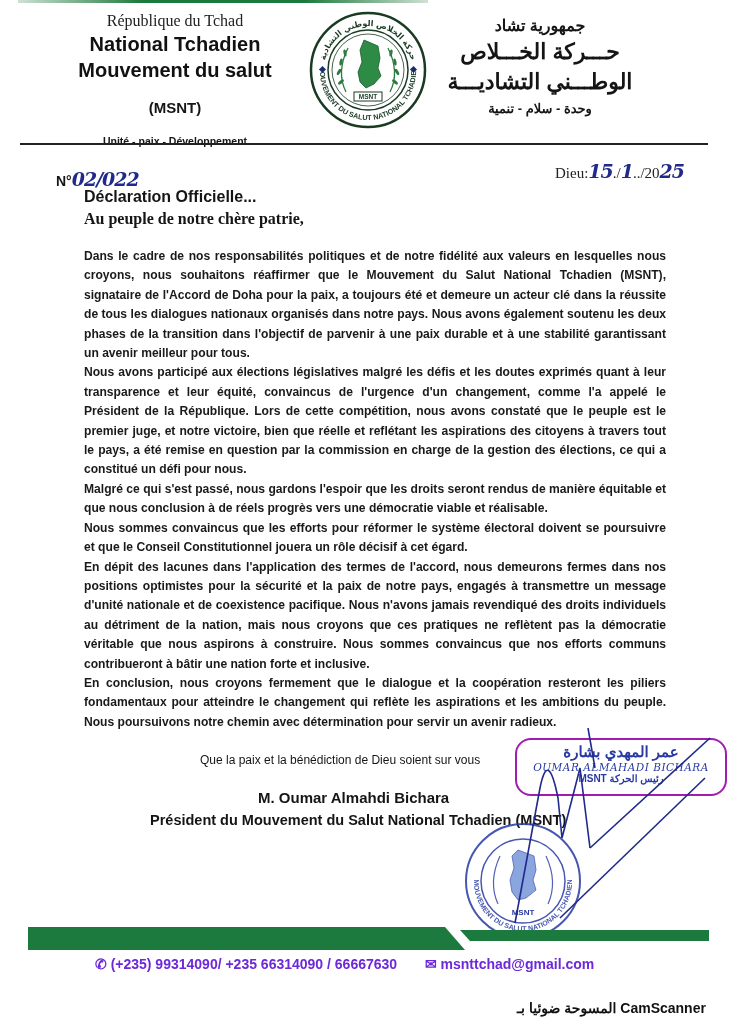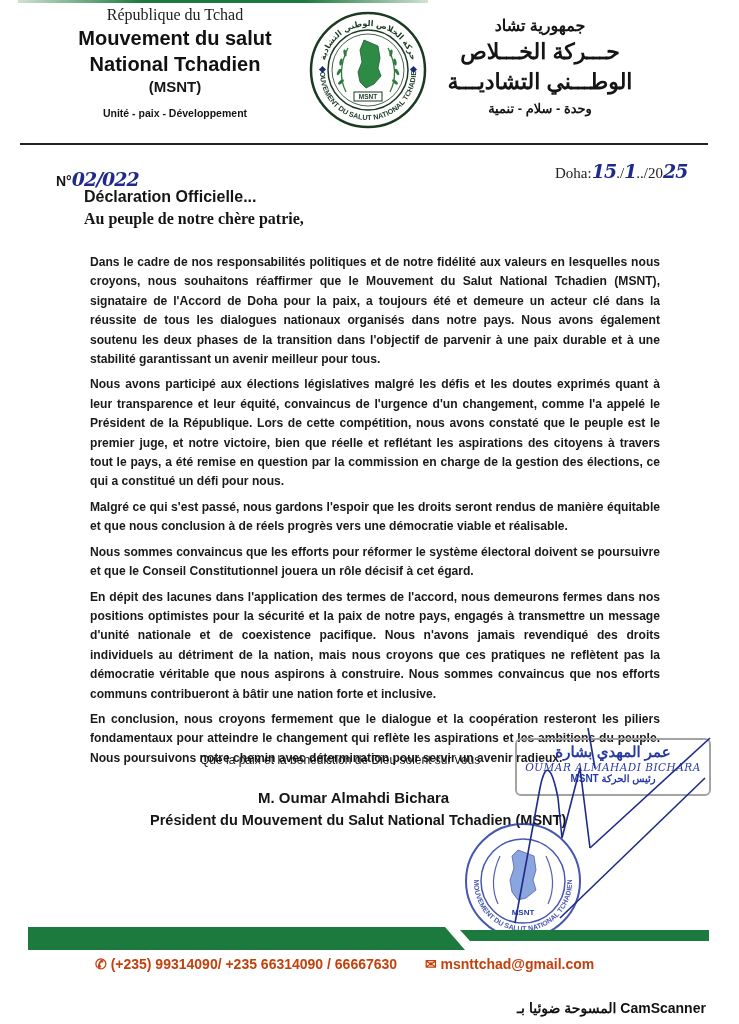--- a/index.html
+++ b/index.html
@@ -3,72 +3,72 @@
 <meta charset="utf-8">
 <style>
   * { box-sizing: border-box; margin: 0; padding: 0; }
   html, body { width: 739px; height: 1024px; background: #ffffff; overflow: hidden; }
   body { position: relative; font-family: "Liberation Sans", sans-serif; color: #151515; }
 
   .top-stripe { position: absolute; left: 18px; top: 0; width: 410px; height: 3px;
     background: linear-gradient(90deg, #cfe1d3, #1d7a3e 30%, #1d7a3e 70%, #cfe1d3); }
 
   
-  .hdr-left { position: absolute; left: 60px; top: 6px; width: 230px; text-align: center; }
+  .hdr-left { position: absolute; left: 60px; top: 12px; width: 230px; text-align: center; }
   .hdr-left .rep { font-family: "Liberation Serif", serif; font-size: 16px; color: #222; }
   .hdr-left .org { font-size: 20px; font-weight: bold; line-height: 24px; color: #111; margin-top: 2px; }
-  .hdr-left .abbr { font-size: 15px; font-weight: bold; margin-top: 2px; }
-  .hdr-left .motto { font-size: 10.5px; font-weight: bold; margin-top: 12px; text-align: center; }
+  .hdr-left .abbr { font-size: 15px; font-weight: bold; margin-top: 17px; }
+  .hdr-left .motto { font-size: 10.5px; font-weight: bold; margin-top: 19px; text-align: center; }
 
   .logo { position: absolute; left: 308px; top: 10px; width: 120px; height: 120px; }
 
   .hdr-right { position: absolute; left: 440px; top: 16px; width: 200px; text-align: center; direction: rtl; }
   .hdr-right .rep-ar { font-size: 16px; font-weight: bold; }
   .hdr-right .org-ar { font-size: 22px; font-weight: bold; line-height: 26px; margin-top: 4px; }
   .hdr-right .motto-ar { font-size: 13px; font-weight: bold; margin-top: 6px; }
 
   .hdr-rule { position: absolute; left: 20px; top: 143px; width: 688px; height: 2px; background: #222; }
 
   
   .ref { position: absolute; left: 56px; top: 168px; font-family: "Liberation Sans", sans-serif; font-size: 14px; font-weight: bold; }
   .ref .hand, .date .hand { font-family: "DejaVu Serif", serif; font-style: italic; color: #1f2a8a; font-size: 19px; font-weight: bold; letter-spacing: -1px; }
   .date { position: absolute; left: 555px; top: 160px; font-family: "Liberation Serif", serif; font-size: 15px; color: #222; }
 
   .title1 { position: absolute; left: 84px; top: 188px; font-family: Liberation Sans, sans-serif; font-weight: bold; font-size: 16px; }
   .title2 { position: absolute; left: 84px; top: 210px; font-family: "Liberation Serif", serif; font-weight: bold; font-size: 16px; }
 
   .body { position: absolute; left: 84px; top: 247px; width: 582px; font-size: 12.1px; font-weight: bold; line-height: 19.4px; text-align: justify; color: #1a1a1a; }
-  .body p { margin: 6px; }
+  .body p { margin: 0; }
 
   .closing { position: absolute; left: 200px; top: 753px; font-size: 12px; font-weight: normal; }
   .sig-name { position: absolute; left: 258px; top: 789px; font-size: 15px; font-weight: bold; text-align: right; }
   .sig-title { position: absolute; left: 150px; top: 812px; font-size: 14.5px; font-weight: bold; }
 
-  .stamp-rect { position: absolute; left: 515px; top: 738px; width: 196px; height: 58px; border: 2px solid #a3a3a3; border-radius: 6px; color: #2739a3; text-align: center; }
+  .stamp-rect { position: absolute; left: 515px; top: 738px; width: 212px; height: 58px; border: 2px solid #a21caf; border-radius: 16px; color: #2739a3; text-align: center; }
   .stamp-rect .ar { font-size: 15px; font-weight: bold; direction: rtl; margin-top: 3px; }
   .stamp-rect .lat { font-family: "DejaVu Serif", serif; font-style: italic; font-size: 10.5px; letter-spacing: 0.5px; }
   .stamp-rect .msnt { font-size: 10px; font-weight: bold; }
   .stamp-round { position: absolute; left: 462px; top: 820px; width: 122px; height: 122px; }
   .signature { position: absolute; left: 500px; top: 728px; width: 220px; height: 200px; }
 
   
   .foot-bar { position: absolute; left: 0; top: 0; width: 739px; height: 1024px; pointer-events: none; }
-  .contacts { position: absolute; left: 95px; top: 956px; font-size: 14px; font-weight: bold; color: #c2410c; white-space: nowrap; }
+  .contacts { position: absolute; left: 95px; top: 956px; font-size: 14px; font-weight: bold; color: #6d28d9; white-space: nowrap; }
   .contacts .gap { display: inline-block; width: 20px; }
   .cam { position: absolute; left: 517px; top: 1000px; font-size: 14px; font-weight: bold; color: #111; white-space: nowrap; }
 </style>
 </head>
 <body>
 
 <div class="top-stripe"></div>
 
 <div class="hdr-left">
   <div class="rep">République du Tchad</div>
+  <div class="org">National Tchadien</div>
   <div class="org">Mouvement du salut</div>
-  <div class="org">National Tchadien</div>
   <div class="abbr">(MSNT)</div>
   <div class="motto">Unité - paix - Développement</div>
 </div>
 
 <svg class="logo" viewBox="0 0 120 120">
   <circle cx="60" cy="60" r="57" fill="#fff" stroke="#1a3a22" stroke-width="2.5"></circle>
   <circle cx="60" cy="60" r="40" fill="#fff" stroke="#1a3a22" stroke-width="1.5"></circle>
   <circle cx="60" cy="60" r="36" fill="none" stroke="#1a3a22" stroke-width="0.8"></circle>
   <defs>
     <path id="ringTop" d="M 16 60 A 44 44 0 0 1 104 60"></path>
@@ -105,21 +105,21 @@
   <div class="org-ar">الوطـــني التشاديـــة</div>
   <div class="motto-ar">وحدة - سلام - تنمية</div>
 </div>
 
 <div class="hdr-rule"></div>
 
 <div class="ref">
   <span>N°</span><span class="hand">02/022</span>
 </div>
 <div class="date">
-  <span>Doha:</span><span class="hand">15</span>./<span class="hand">1</span>../<span>20</span><span class="hand">25</span>
+  <span>Dieu:</span><span class="hand">15</span>./<span class="hand">1</span>../<span>20</span><span class="hand">25</span>
 </div>
 
 <div class="title1">Déclaration Officielle...</div>
 <div class="title2">Au peuple de notre chère patrie,</div>
 
 <div class="body">
   <p>Dans le cadre de nos responsabilités politiques et de notre fidélité aux valeurs en lesquelles nous croyons, nous souhaitons réaffirmer que le Mouvement du Salut National Tchadien (MSNT), signataire de l'Accord de Doha pour la paix, a toujours été et demeure un acteur clé dans la réussite de tous les dialogues nationaux organisés dans notre pays. Nous avons également soutenu les deux phases de la transition dans l'objectif de parvenir à une paix durable et à une stabilité garantissant un avenir meilleur pour tous.</p>
   <p>Nous avons participé aux élections législatives malgré les défis et les doutes exprimés quant à leur transparence et leur équité, convaincus de l'urgence d'un changement, comme l'a appelé le Président de la République. Lors de cette compétition, nous avons constaté que le peuple est le premier juge, et notre victoire, bien que réelle et reflétant les aspirations des citoyens à travers tout le pays, a été remise en question par la commission en charge de la gestion des élections, ce qui a constitué un défi pour nous.</p>
   <p>Malgré ce qui s'est passé, nous gardons l'espoir que les droits seront rendus de manière équitable et que nous conclusion à de réels progrès vers une démocratie viable et réalisable.</p>
   <p>Nous sommes convaincus que les efforts pour réformer le système électoral doivent se poursuivre et que le Conseil Constitutionnel jouera un rôle décisif à cet égard.</p>

